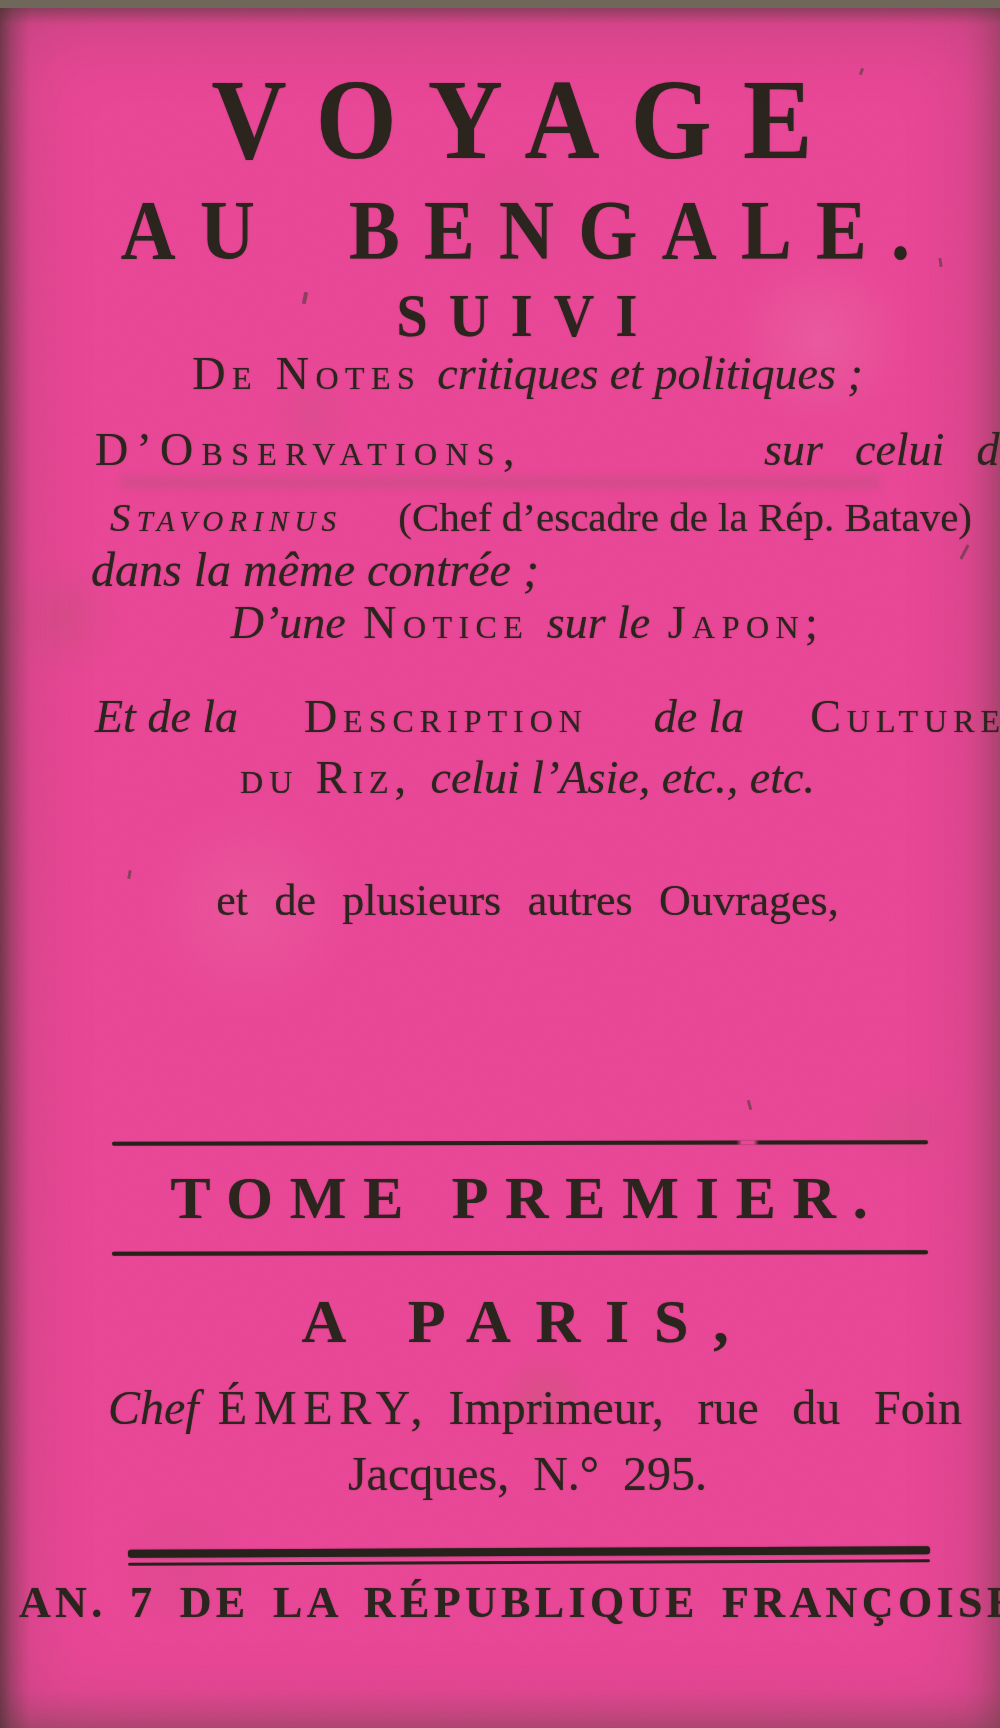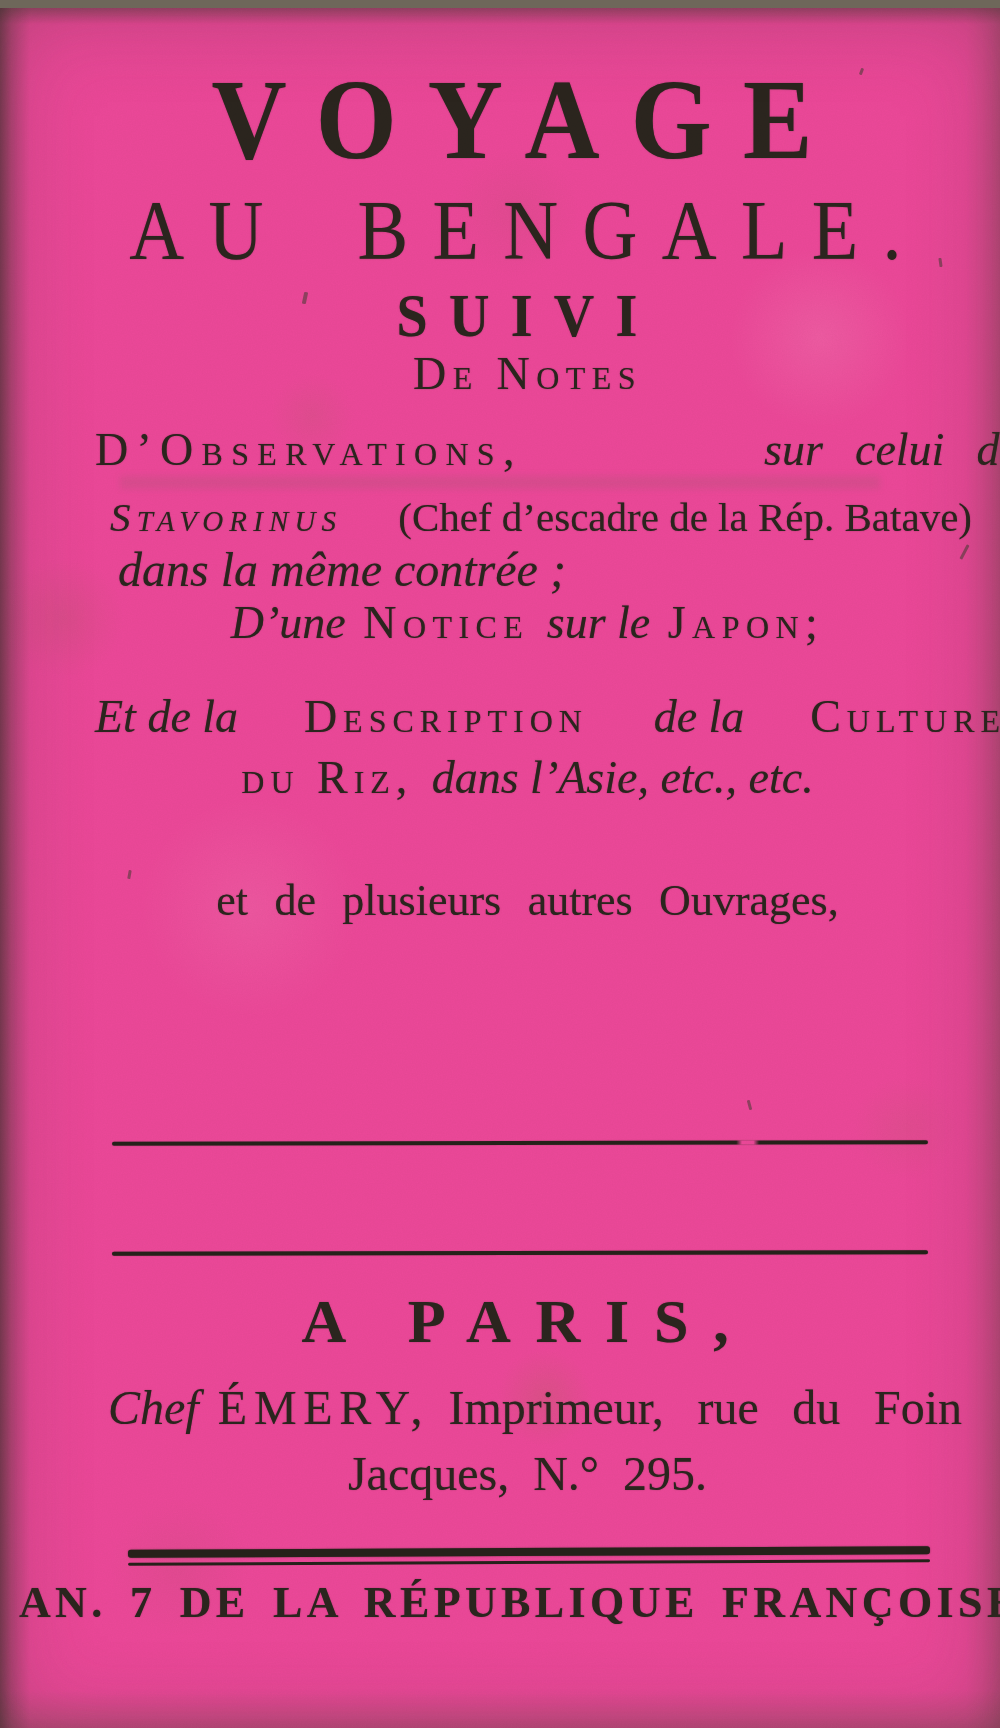--- a/index.html
+++ b/index.html
@@ -40,33 +40,33 @@
   .line { position:absolute; left:95px; right:40px; line-height:1; white-space:nowrap; }
   .center { display:flex; justify-content:center; align-items:baseline; }
   .justify { display:flex; justify-content:space-between; align-items:baseline; }
   .ink { text-shadow:0 0 1.2px rgba(43,37,30,.55); }
 
   .sc { font-variant:small-caps; }
   .it { font-style:italic; }
   .caps { letter-spacing:.08em; }
 
   .main-title { top:54px; font-size:104px; font-weight:700; letter-spacing:.30em; }
-  .subtitle   { top:181px; font-size:76px; font-weight:400; letter-spacing:.32em; word-spacing:.35em; }
+  .subtitle   { top:181px; font-size:76px; font-weight:700; letter-spacing:.32em; word-spacing:.35em; }
   .suivi      { top:276px; font-size:56px; font-weight:700; letter-spacing:.38em; }
   .stretch { display:inline-block; transform:scaleY(1.10); transform-origin:top center; }
 
   .bl { font-size:46px; }
   .l0 { top:343px; gap:.35em; }
   .l0 .sc { letter-spacing:.14em; }
   .l1 { top:419px; right:-20px; }
   .l1 .sc { letter-spacing:.18em; }
   .l1 .it { word-spacing:.45em; }
   .l2 { top:489px; font-size:41px; left:110px; right:28px; }
   .l2 .sc { letter-spacing:.15em;font-style:italic; }
-  .l3 { top:538px; font-size:48px; left:118px; }
+  .l3 { top:538px; font-size:48px; left:91px; }
   .l4 { top:592px; gap:.38em; }
   .l4 .sc { letter-spacing:.14em; }
   .l5 { top:686px; right:-6px; }
   .l5 .sc { letter-spacing:.13em; }
   .l6 { top:747px; gap:.40em; }
   .l6 .sc { letter-spacing:.13em; }
   .l7 { top:813px; font-size:44px; gap:.35em; }
   .l7 .sc { letter-spacing:.12em; }
   .l7 .rm { word-spacing:.25em; }
   .l8 { top:871px; font-size:44px; word-spacing:.35em; }
@@ -117,20 +117,21 @@
   <div class="line center subtitle ink">
     <span class="stretch">AU BENGALE.</span>
   </div>
 
   <div class="line center suivi ink">
     <span class="stretch">SUIVI</span>
   </div>
 
   <div class="line center bl l0 ink">
     <span class="sc">De Notes</span>
+    <span class="it">critiques et politiques ;</span>
   </div>
 
   <div class="line justify bl l1 ink">
     <span class="sc">D’Observations,</span>
     <span class="it">sur celui de</span>
   </div>
 
   <div class="line justify l2 ink">
     <span class="sc">Stavorinus</span>
     <span class="rm">(Chef d’escadre de la Rép. Batave)</span>
@@ -149,31 +150,34 @@
 
   <div class="line justify bl l5 ink">
     <span class="it">Et de la</span>
     <span class="sc">Description</span>
     <span class="it">de la</span>
     <span class="sc">Culture</span>
   </div>
 
   <div class="line center bl l6 ink">
     <span class="sc">du Riz,</span>
-    <span class="it">dans l’Asie, etc., etc.</span>
+    <span class="it">celui l’Asie, etc., etc.</span>
   </div>
 
 
   <div class="line center l8 ink">
     <span class="rm">et de plusieurs autres Ouvrages,</span>
   </div>
 
 
   <div class="rule rule1"></div>
 
+  <div class="line center tome ink">
+    <span>TOME PREMIER.</span>
+  </div>
 
   <div class="rule rule2"></div>
 
   <div class="line center paris ink">
     <span>A PARIS,</span>
   </div>
 
   <div class="line justify chez ink">
     <span class="it">Chef</span>
     <span class="caps">ÉMERY,</span>

